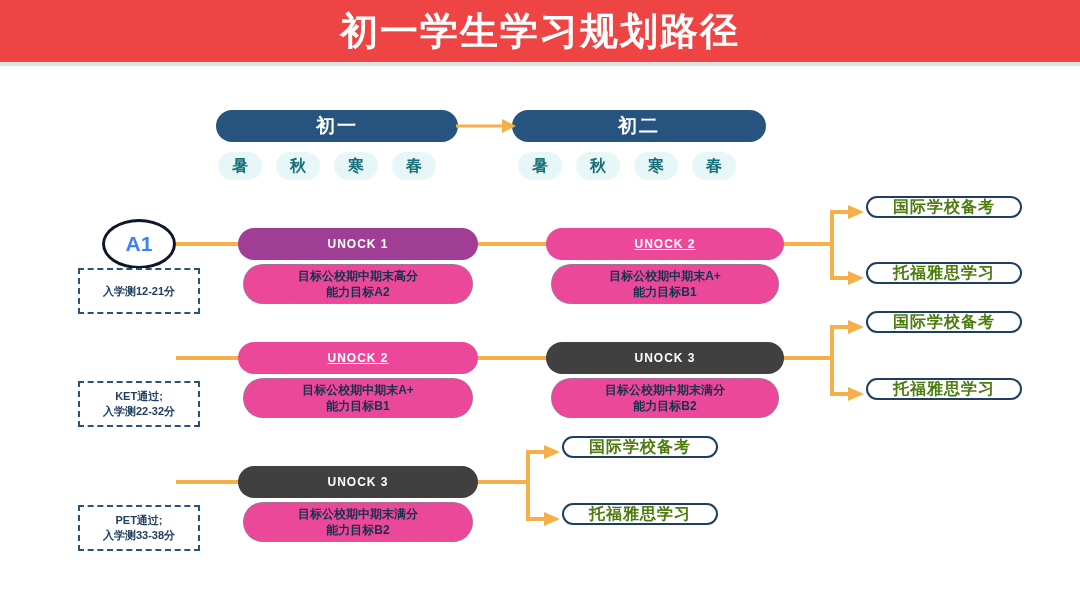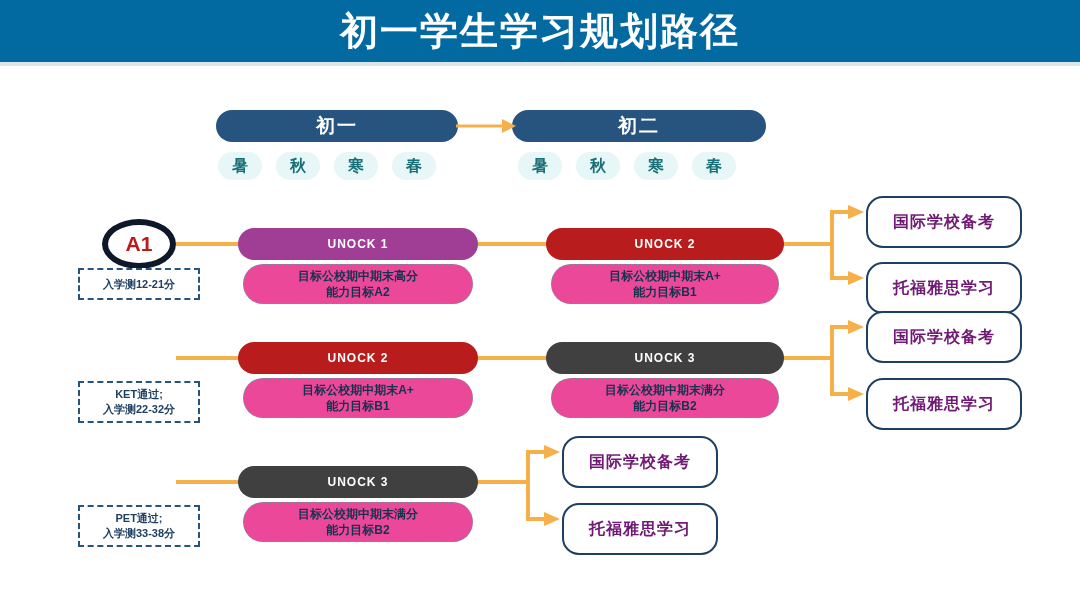--- a/index.html
+++ b/index.html
@@ -7,21 +7,21 @@
     width: 1080px; height: 610px;
     background: #ffffff;
     font-family: "Liberation Sans", "DejaVu Sans", sans-serif;
     overflow: hidden;
   }
   #root { position: relative; width: 1080px; height: 610px; background: #ffffff; }
 
   
   .banner {
     position: absolute; left: 0; top: 0; width: 1080px; height: 62px;
-    background: #0369a1;
+    background: #ef4444;
   }
   .banner-title {
     position: absolute; left: 0; top: 0; width: 1080px; height: 62px;
     display: flex; align-items: center; justify-content: center;
     color: #ffffff; font-size: 38px; font-weight: 700; letter-spacing: 2px;
   }
   .banner-rule {
     position: absolute; left: 0; top: 62px; width: 1080px; height: 4px;
     background: #D9E5E6;
   }
@@ -38,55 +38,55 @@
   .season-row { position: absolute; display: flex; gap: 14px; }
   .season-chip {
     width: 44px; height: 28px; background: #E7F6F7; border-radius: 14px;
     display: flex; align-items: center; justify-content: center;
     color: #176F77; font-size: 16px; font-weight: 700;
   }
 
   
   .level-oval {
     position: absolute; width: 74px; height: 50px;
-    border: 6px solid #0f172a; border-radius: 50%;
+    border: 3px solid #0f172a; border-radius: 50%;
     background: #ffffff;
     display: flex; align-items: center; justify-content: center;
-    color: #b91c1c; font-size: 21px; font-weight: 700;
+    color: #3b82f6; font-size: 21px; font-weight: 700;
   }
   .level-note {
     position: absolute; border: 2px dashed #27547F; background: #ffffff;
     display: flex; flex-direction: column; align-items: center; justify-content: center;
     color: #1E3F61; font-size: 11px; font-weight: 700; line-height: 1.35;
-    padding: 14px 6px; text-align: center;
+    padding: 21px 6px; text-align: center;
   }
 
   
   .unock-pill {
     position: absolute; height: 32px; border-radius: 16px;
     display: flex; align-items: center; justify-content: center;
     color: #ffffff; font-size: 12px; font-weight: 700; letter-spacing: 1px;
   }
   .unock-pill.purple { background: #A03D95; }
-  .unock-pill.amber  { background: #b91c1c; }
+  .unock-pill.amber  { background: #ec4899; text-decoration: underline; }
   .unock-pill.teal   { background: #404040; }
 
   .goal-box {
     position: absolute; height: 40px;
     border: 1.5px dashed #7A8A9A; border-radius: 20px; background: #ec4899;
     display: flex; flex-direction: column; align-items: center; justify-content: center;
     color: #14324F; font-size: 12px; font-weight: 700; line-height: 1.35;
   }
 
   
   .outcome-pill {
-    position: absolute; height: 52px;
+    position: absolute; height: 22px;
     border: 2.5px solid #1E3F61; border-radius: 17px; background: #ffffff;
     display: flex; align-items: center; justify-content: center;
-    color: #701a75; font-size: 16px; font-weight: 700; letter-spacing: 1px;
+    color: #4d7c0f; font-size: 16px; font-weight: 700; letter-spacing: 1px;
   }
 
   
   .wires { position: absolute; left: 0; top: 0; width: 1080px; height: 610px; pointer-events: none; }
 </style>
 </head>
 <body>
 
 <div id="root">
 

